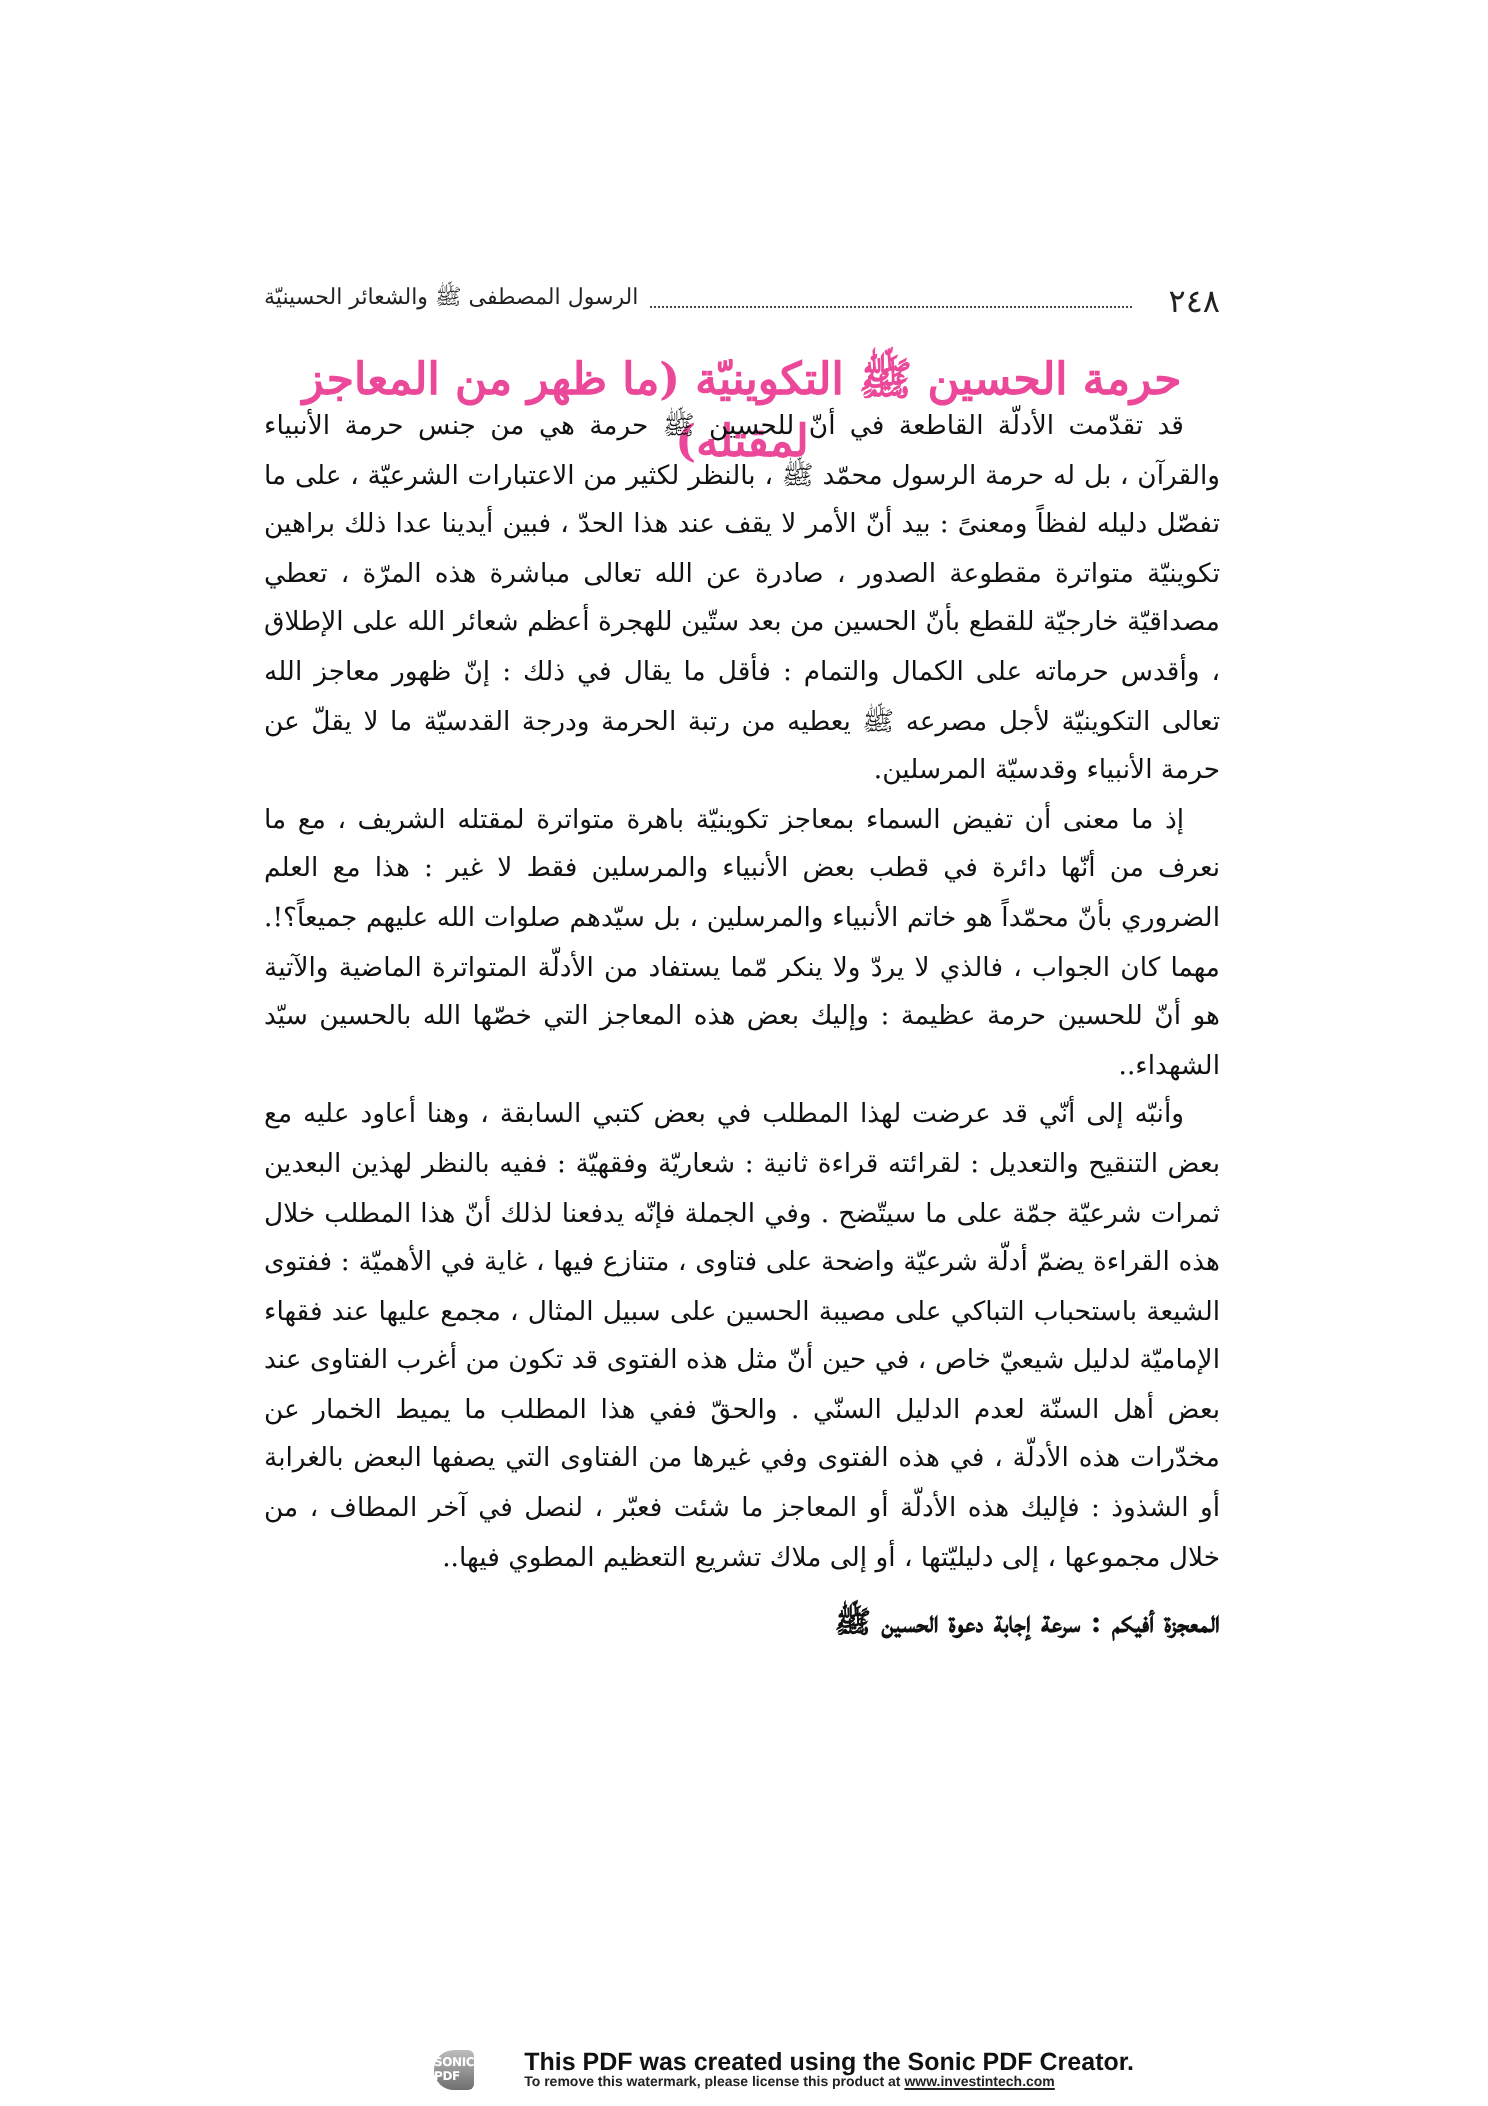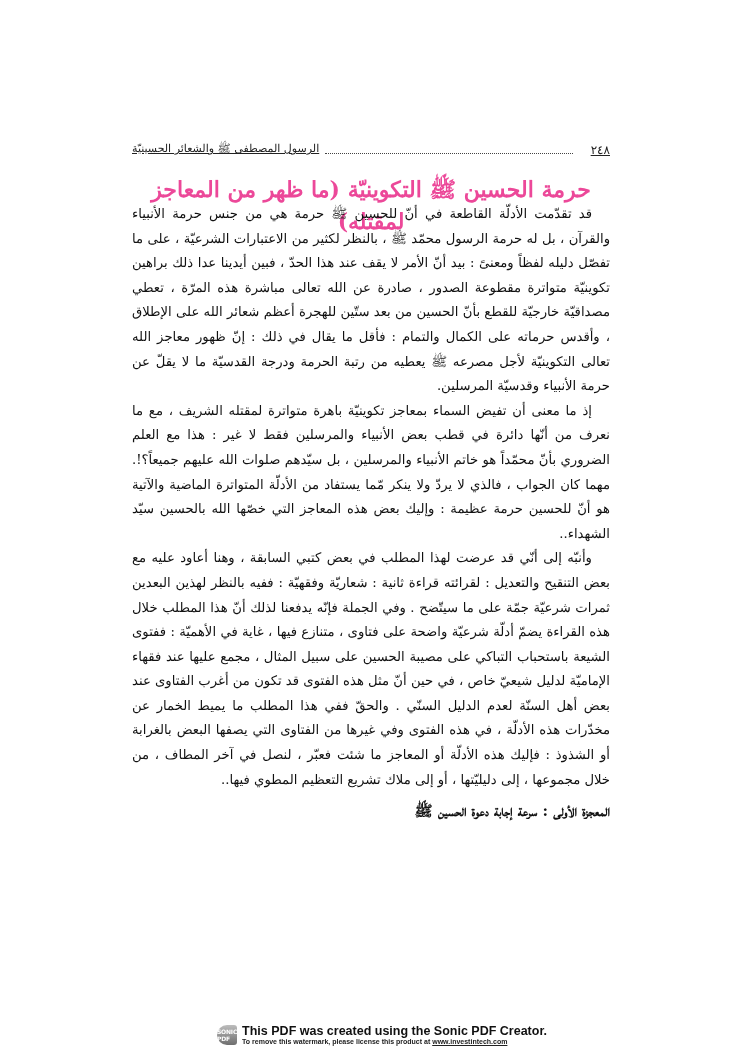--- a/index.html
+++ b/index.html
@@ -30,40 +30,40 @@
     direction: rtl;
     display: flex;
     align-items: center;
     font-size: 11px;
     color: #222;
   }
   .running-header .page-number {
     order: 3;
     margin-right: 0;
     margin-left: 4px;
-    font-size: 12px;
+    font-size: 16px;
     letter-spacing: 3px;
     white-space: nowrap;
   }
   .running-header .title {
     order: 1;
     white-space: nowrap;
     font-size: 11px;
   }
   .running-header .dots {
     order: 2;
     flex: 1;
     border-bottom: 1px dotted #444;
     margin: 0 6px 0 14px;
     height: 0;
     position: relative;
     top: 3px;
   }
   
-  .running-header { direction: ltr; text-decoration: underline; }
+  .running-header { direction: ltr; }
   .running-header .title { order: 1; direction: rtl; }
   .running-header .dots { order: 2; margin: 0 14px 0 6px; }
   .running-header .page-number { order: 3; direction: rtl; }
 
   .chapter-title {
     position: absolute;
     top: 176px;
     left: 132px;
     width: 478px;
     text-align: center;
@@ -96,20 +96,21 @@
     line-height: 26px;
   }
   .watermark {
     position: absolute;
     top: 1021px;
     left: 217px;
     width: 320px;
     height: 28px;
     display: flex;
     align-items: center;
+    gap: 20px;
   }
   .watermark .logo {
     width: 34px;
     height: 20px;
     border-radius: 10px 3px 3px 10px;
     background: linear-gradient(180deg, #bdbdbd, #6e6e6e);
     color: #fff;
     font-family: "DejaVu Sans", sans-serif;
     font-size: 6px;
     font-weight: bold;
@@ -151,21 +152,21 @@
     <span class="dots"></span>
     <span class="page-number">٢٤٨</span>
   </div>
 
   <div class="chapter-title">حرمة الحسين ﷺ التكوينيّة (ما ظهر من المعاجز لمقتله)</div>
 
   <div class="body-text">
     <p>قد تقدّمت الأدلّة القاطعة في أنّ للحسين ﷺ حرمة هي من جنس حرمة الأنبياء والقرآن ، بل له حرمة الرسول محمّد ﷺ ، بالنظر لكثير من الاعتبارات الشرعيّة ، على ما تفصّل دليله لفظاً ومعنىً : بيد أنّ الأمر لا يقف عند هذا الحدّ ، فبين أيدينا عدا ذلك براهين تكوينيّة متواترة مقطوعة الصدور ، صادرة عن الله تعالى مباشرة هذه المرّة ، تعطي مصداقيّة خارجيّة للقطع بأنّ الحسين من بعد ستّين للهجرة أعظم شعائر الله على الإطلاق ، وأقدس حرماته على الكمال والتمام : فأقل ما يقال في ذلك : إنّ ظهور معاجز الله تعالى التكوينيّة لأجل مصرعه ﷺ يعطيه من رتبة الحرمة ودرجة القدسيّة ما لا يقلّ عن حرمة الأنبياء وقدسيّة المرسلين.</p>
     <p>إذ ما معنى أن تفيض السماء بمعاجز تكوينيّة باهرة متواترة لمقتله الشريف ، مع ما نعرف من أنّها دائرة في قطب بعض الأنبياء والمرسلين فقط لا غير : هذا مع العلم الضروري بأنّ محمّداً هو خاتم الأنبياء والمرسلين ، بل سيّدهم صلوات الله عليهم جميعاً؟!. مهما كان الجواب ، فالذي لا يردّ ولا ينكر مّما يستفاد من الأدلّة المتواترة الماضية والآتية هو أنّ للحسين حرمة عظيمة : وإليك بعض هذه المعاجز التي خصّها الله بالحسين سيّد الشهداء..</p>
     <p>وأنبّه إلى أنّي قد عرضت لهذا المطلب في بعض كتبي السابقة ، وهنا أعاود عليه مع بعض التنقيح والتعديل : لقرائته قراءة ثانية : شعاريّة وفقهيّة : ففيه بالنظر لهذين البعدين ثمرات شرعيّة جمّة على ما سيتّضح . وفي الجملة فإنّه يدفعنا لذلك أنّ هذا المطلب خلال هذه القراءة يضمّ أدلّة شرعيّة واضحة على فتاوى ، متنازع فيها ، غاية في الأهميّة : ففتوى الشيعة باستحباب التباكي على مصيبة الحسين على سبيل المثال ، مجمع عليها عند فقهاء الإماميّة لدليل شيعيّ خاص ، في حين أنّ مثل هذه الفتوى قد تكون من أغرب الفتاوى عند بعض أهل السنّة لعدم الدليل السنّي . والحقّ ففي هذا المطلب ما يميط الخمار عن مخدّرات هذه الأدلّة ، في هذه الفتوى وفي غيرها من الفتاوى التي يصفها البعض بالغرابة أو الشذوذ : فإليك هذه الأدلّة أو المعاجز ما شئت فعبّر ، لنصل في آخر المطاف ، من خلال مجموعها ، إلى دليليّتها ، أو إلى ملاك تشريع التعظيم المطوي فيها..</p>
-    <div class="section-heading">المعجزة الأولى : سرعة إجابة دعوة الحسين ﷺ</div>
+    <div class="section-heading">المعجزة أفيكم : سرعة إجابة دعوة الحسين ﷺ</div>
   </div>
 
   <div class="watermark">
     <div class="logo">SONIC PDF</div>
     <div class="text-block">
       <div class="line1">This PDF was created using the Sonic PDF Creator.</div>
       <div class="line2"><span>To remove this watermark, please license this product at </span><span class="link">www.investintech.com</span></div>
     </div>
   </div>
 

